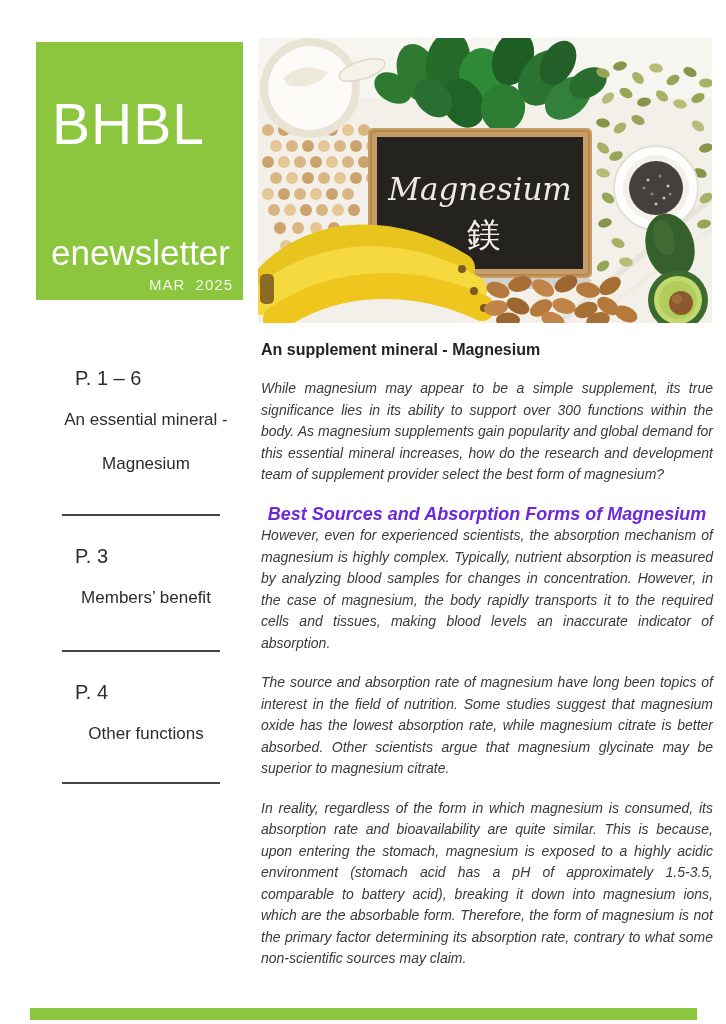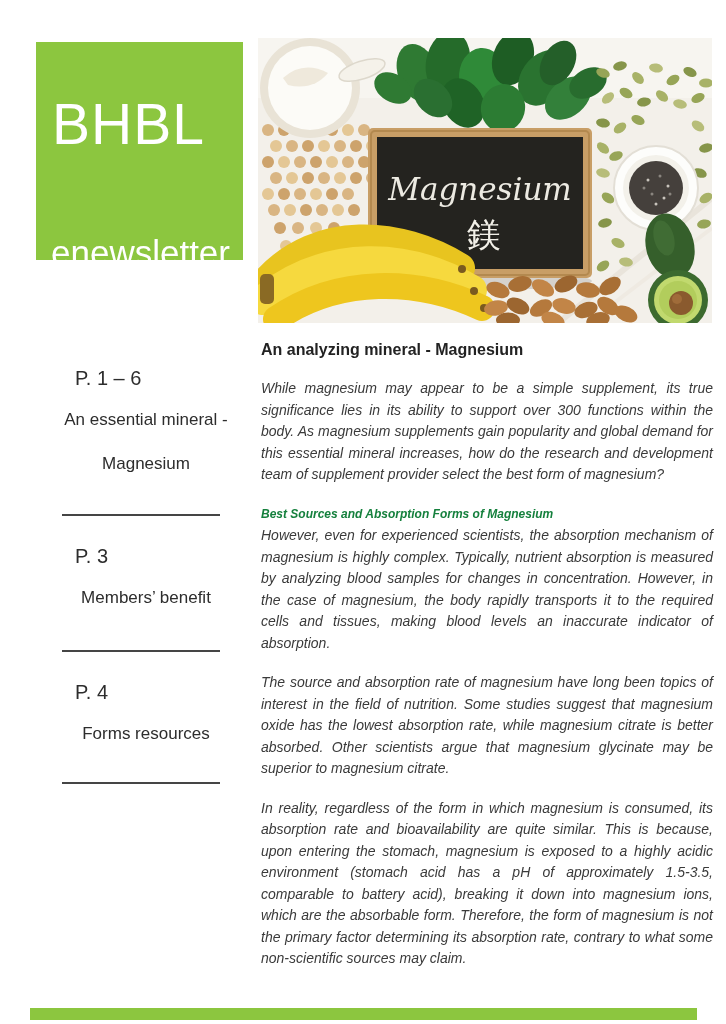--- a/index.html
+++ b/index.html
@@ -1,20 +1,20 @@
 <!DOCTYPE html>
 <html><head>
 <meta charset="utf-8">
 <style>
   html,body{margin:0;padding:0;background:#ffffff;}
   .page{position:relative;width:726px;height:1024px;background:#ffffff;overflow:hidden;
         font-family:"Liberation Sans", sans-serif;}
 
   
-  .masthead{position:absolute;left:36px;top:42px;width:207px;height:218px;background:#8CC63F;}
+  .masthead{position:absolute;left:36px;top:42px;width:207px;height:258px;background:#8CC63F;}
   .masthead-title{position:absolute;left:16px;top:52px;font-size:57px;line-height:60px;
         font-weight:400;color:#ffffff;letter-spacing:1px;}
   .masthead-sub{position:absolute;left:15px;top:168px;font-size:35px;line-height:40px;
         font-weight:400;color:#ffffff;margin-top:23px;}
   .masthead-date{position:absolute;right:10px;top:234px;font-size:15px;letter-spacing:1px;
         color:rgba(255,255,255,0.88);white-space:pre;}
 
   
   .hero{position:absolute;left:258px;top:38px;width:454px;height:285px;}
   .hero svg{display:block;}
@@ -26,21 +26,21 @@
   .toc-line:last-of-type{margin-bottom:0;}
   .toc-divider{border:none;border-top:2px solid #454545;width:158px;margin:40px 0 28px 22px;}
   .toc-divider.d2{margin-top:42px;}
   .toc-divider.d3{margin-top:38px;}
   .toc-entry{cursor:pointer;}
 
   
   .article{position:absolute;left:261px;top:334px;width:452px;color:#3a3a3a;}
   .article-title{font-size:16px;line-height:20px;font-weight:bold;color:#222222;margin:6px 0 18px 0;}
   .article p{font-size:14px;line-height:21.5px;text-align:justify;margin:0 0 18px 0;font-style:italic;}
-  .article .subhead{font-size:12px;line-height:21.5px;font-weight:bold;color:#15803d;margin:0;text-align:left;}
+  .article .subhead{font-size:18px;line-height:21.5px;font-weight:bold;color:#6d28d9;margin:0;text-align:center;}
 
   
   .footer-bar{position:absolute;left:30px;top:1008px;width:667px;height:12px;background:#8CC63F;}
 </style>
 </head>
 <body>
 
 <div class="page">
 
   <div class="masthead">
@@ -235,27 +235,27 @@
       <div class="toc-line">Magnesium</div>
     </div>
     <hr class="toc-divider">
     <div class="toc-entry">
       <div class="toc-pages">P. 3</div>
       <div class="toc-line">Members’ benefit</div>
     </div>
     <hr class="toc-divider d2">
     <div class="toc-entry">
       <div class="toc-pages">P. 4</div>
-      <div class="toc-line">Forms resources</div>
+      <div class="toc-line">Other functions</div>
     </div>
     <hr class="toc-divider d3">
   </nav>
 
   <main class="article">
-    <h1 class="article-title">An analyzing mineral - Magnesium</h1>
+    <h1 class="article-title">An supplement mineral - Magnesium</h1>
     <p>While magnesium may appear to be a simple supplement, its true significance lies in its ability to support over 300 functions within the body. As magnesium supplements gain popularity and global demand for this essential mineral increases, how do the research and development team of supplement provider select the best form of magnesium?</p>
     <p class="subhead">Best Sources and Absorption Forms of Magnesium</p>
     <p>However, even for experienced scientists, the absorption mechanism of magnesium is highly complex. Typically, nutrient absorption is measured by analyzing blood samples for changes in concentration. However, in the case of magnesium, the body rapidly transports it to the required cells and tissues, making blood levels an inaccurate indicator of absorption.</p>
     <p>The source and absorption rate of magnesium have long been topics of interest in the field of nutrition. Some studies suggest that magnesium oxide has the lowest absorption rate, while magnesium citrate is better absorbed. Other scientists argue that magnesium glycinate may be superior to magnesium citrate.</p>
     <p>In reality, regardless of the form in which magnesium is consumed, its absorption rate and bioavailability are quite similar. This is because, upon entering the stomach, magnesium is exposed to a highly acidic environment (stomach acid has a pH of approximately 1.5-3.5, comparable to battery acid), breaking it down into magnesium ions, which are the absorbable form. Therefore, the form of magnesium is not the primary factor determining its absorption rate, contrary to what some non-scientific sources may claim.</p>
   </main>
 
   <div class="footer-bar"></div>
 
 </div>

